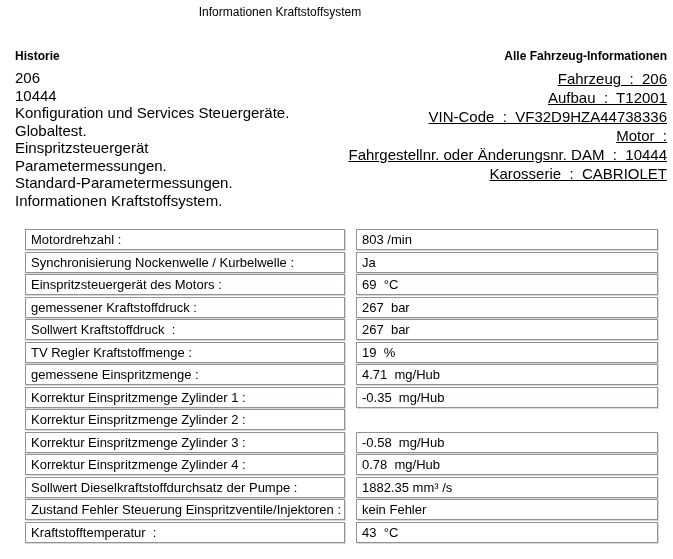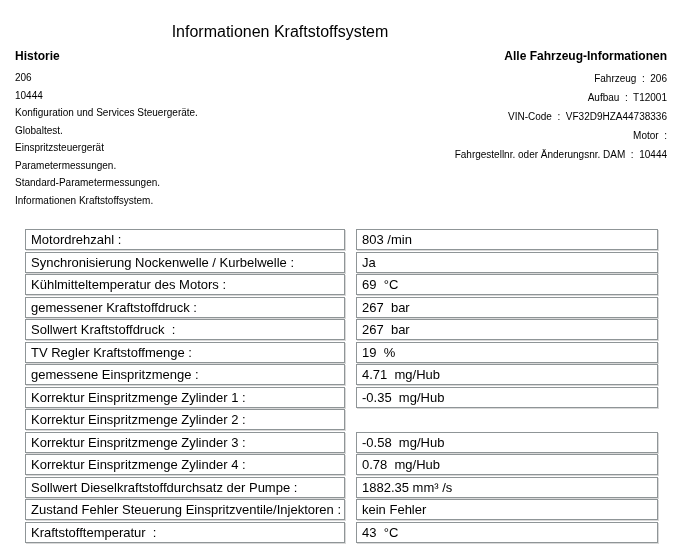--- a/index.html
+++ b/index.html
@@ -10,47 +10,48 @@
   body {
     width: 673px;
     height: 559px;
     position: relative;
     font-family: "Liberation Sans", "DejaVu Sans", sans-serif;
     color: #000000;
     overflow: hidden;
   }
   .page-title {
     position: absolute;
-    top: 23px;
+    top: 5px;
     left: 0;
     width: 560px;
     text-align: center;
-    font-size: 16px;
+    font-size: 12px;
     letter-spacing: 0px;
   }
   .col {
     position: absolute;
     top: 48px;
   }
   .col-left  { left: 15px;  width: 322px; }
   .col-right { left: 345px; width: 322px; text-align: right; }
   .col-heading {
     font-weight: bold;
     font-size: 12px;
     line-height: 16px;
     margin: 0 0 5px 0;
     white-space: pre;
   }
   .info-line {
-    font-size: 10px;
+    font-size: 15px;
     line-height: 17.5px;
     white-space: pre;
   }
   .col-right .info-line {
     line-height: 19px;
+    text-decoration: underline;
   }
   .meas-table {
     position: absolute;
     top: 229px;
     left: 2px;
   }
   .mrow {
     display: flex;
     margin-bottom: 1.5px;
     padding-left: 23px;
@@ -95,34 +96,35 @@
 </div>
 
 <div class="col col-right">
   <div class="col-heading">Alle Fahrzeug-Informationen</div>
   <div>
       <div class="info-line">Fahrzeug  :  206</div>
       <div class="info-line">Aufbau  :  T12001</div>
       <div class="info-line">VIN-Code  :  VF32D9HZA44738336</div>
       <div class="info-line">Motor  :</div>
       <div class="info-line">Fahrgestellnr. oder Änderungsnr. DAM  :  10444</div>
+      <div class="info-line">Karosserie  :  CABRIOLET</div>
     </div>
 </div>
 
 <div class="meas-table">
     <div class="mrow">
       <div class="cell cell-label">Motordrehzahl :</div>
       <div class="cell cell-value">803 /min</div>
     </div>
     <div class="mrow">
       <div class="cell cell-label">Synchronisierung Nockenwelle / Kurbelwelle :</div>
       <div class="cell cell-value">Ja</div>
     </div>
     <div class="mrow">
-      <div class="cell cell-label">Kühlmitteltemperatur des Motors :</div>
+      <div class="cell cell-label">Einspritzsteuergerät des Motors :</div>
       <div class="cell cell-value">69  °C</div>
     </div>
     <div class="mrow">
       <div class="cell cell-label">gemessener Kraftstoffdruck :</div>
       <div class="cell cell-value">267  bar</div>
     </div>
     <div class="mrow">
       <div class="cell cell-label">Sollwert Kraftstoffdruck  :</div>
       <div class="cell cell-value">267  bar</div>
     </div>

